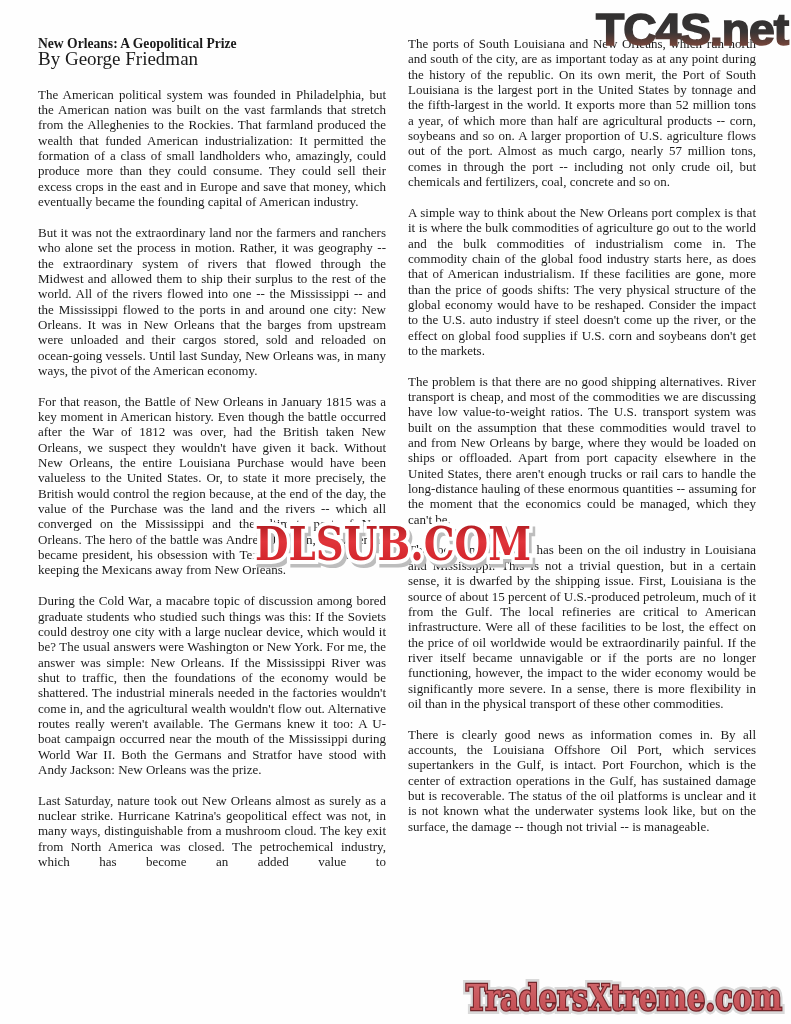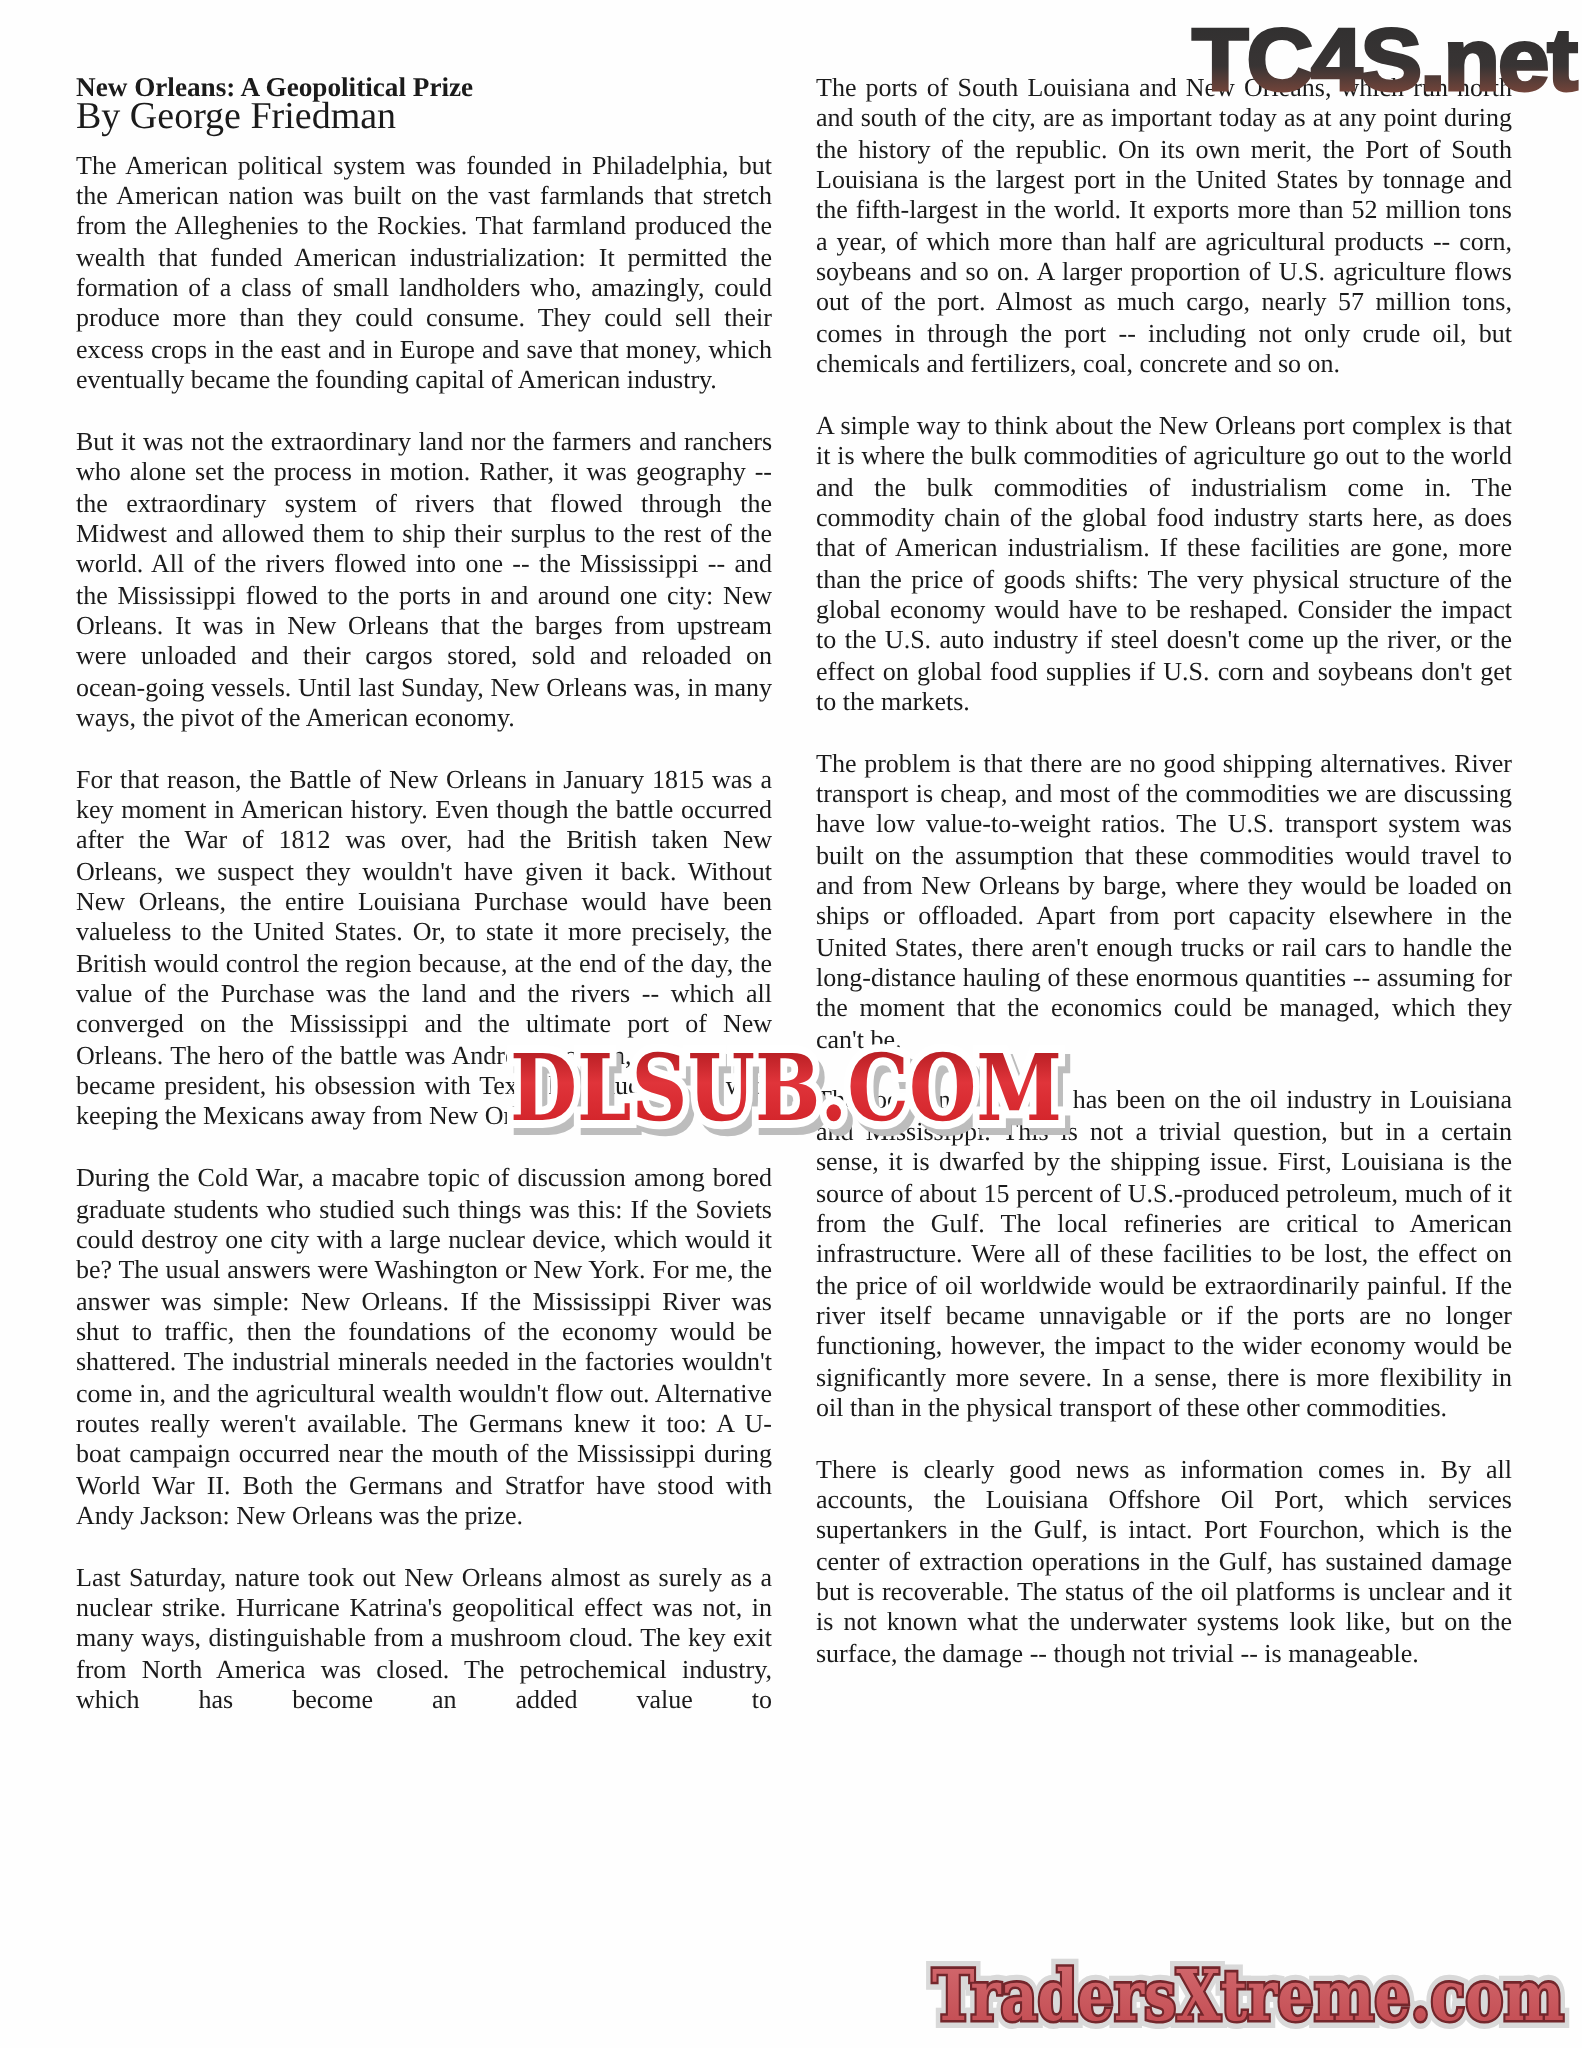--- a/index.html
+++ b/index.html
@@ -18,21 +18,21 @@
   }
   .column {
     position: absolute;
     top: 36px;
     width: 348px;
     font-size: 13px;
     line-height: 15.35px;
   }
   .column-left  { left: 38px; }
   .column-right { left: 408px; }
-  .title-block { margin-bottom: 8px; }
+  .title-block { margin-bottom: 20px; }
   .article-title {
     font-weight: bold;
     font-size: 13.6px;
     line-height: 15.35px;
   }
   .byline, .dateline {
     font-size: 19px;
     line-height: 15.35px;
   }
   p.para {

